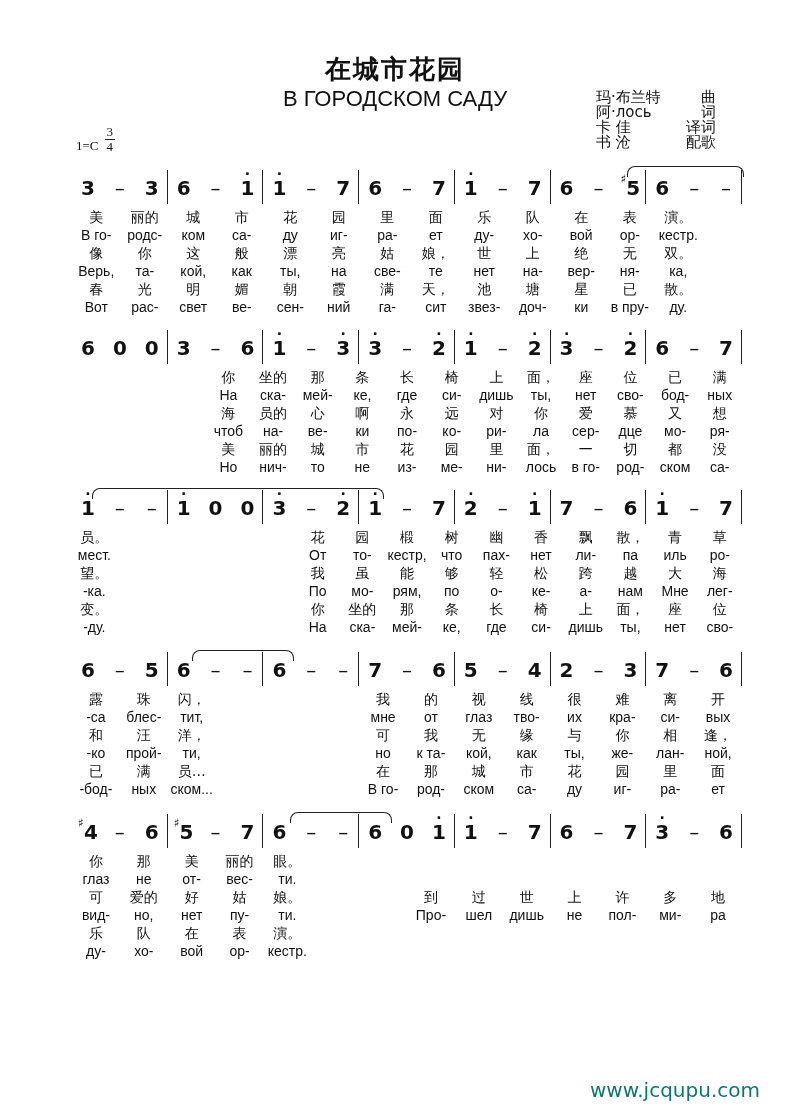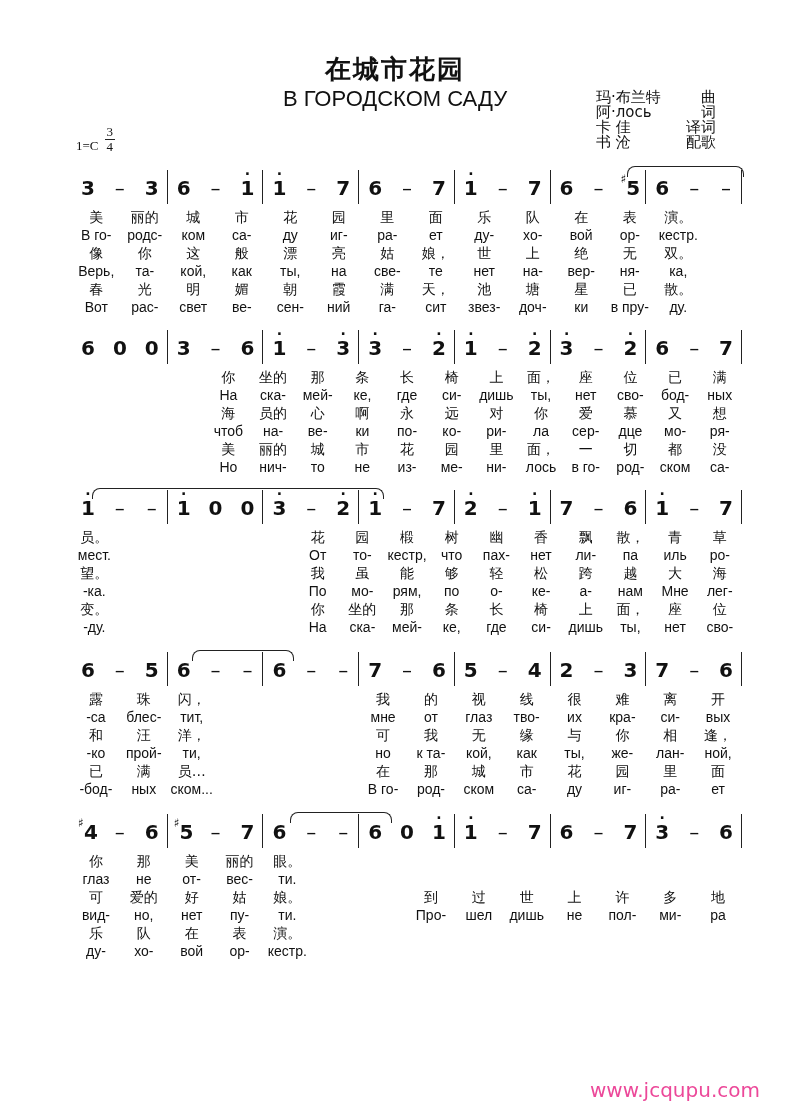--- a/index.html
+++ b/index.html
@@ -17,21 +17,21 @@
   .measure.bar::after{content:"";position:absolute;right:0;top:2px;height:34px;border-right:1.5px solid #222;}
   .note{position:relative;width:30px;text-align:center;}
   .note .dot{position:absolute;left:50%;top:-6px;transform:translateX(-50%);font-size:14px;line-height:8px;}
   .note .sharp{font-size:12px;vertical-align:top;position:relative;top:-4px;}
   .dash{font-weight:normal;}
   .lyrics{display:flex;flex-direction:column;}
   .lrow{display:flex;height:18px;font-size:14px;line-height:18px;}
   .lcell{width:48.5px;text-align:center;white-space:nowrap;}
   .lrow.ru .lcell{font-family:"Liberation Sans",sans-serif;font-size:14px;}
   .tie{position:absolute;height:10px;border-top:1px solid #222;border-left:1px solid #222;border-right:1px solid #222;border-radius:8px 8px 0 0;}
-  .watermark{position:absolute;left:590px;top:1078px;font-family:"DejaVu Sans",sans-serif;font-size:20px;color:#ec4899;}
+  .watermark{position:absolute;left:590px;top:1078px;font-family:"DejaVu Sans",sans-serif;font-size:20px;color:#0f766e;}
 </style>
 </head>
 <body>
 
 <div class="title-cn">在城市花园</div>
 <div class="title-ru">В ГОРОДСКОМ САДУ</div>
 
 <div class="credits">
   <div class="credit-row">
       <span>玛·布兰特</span>

